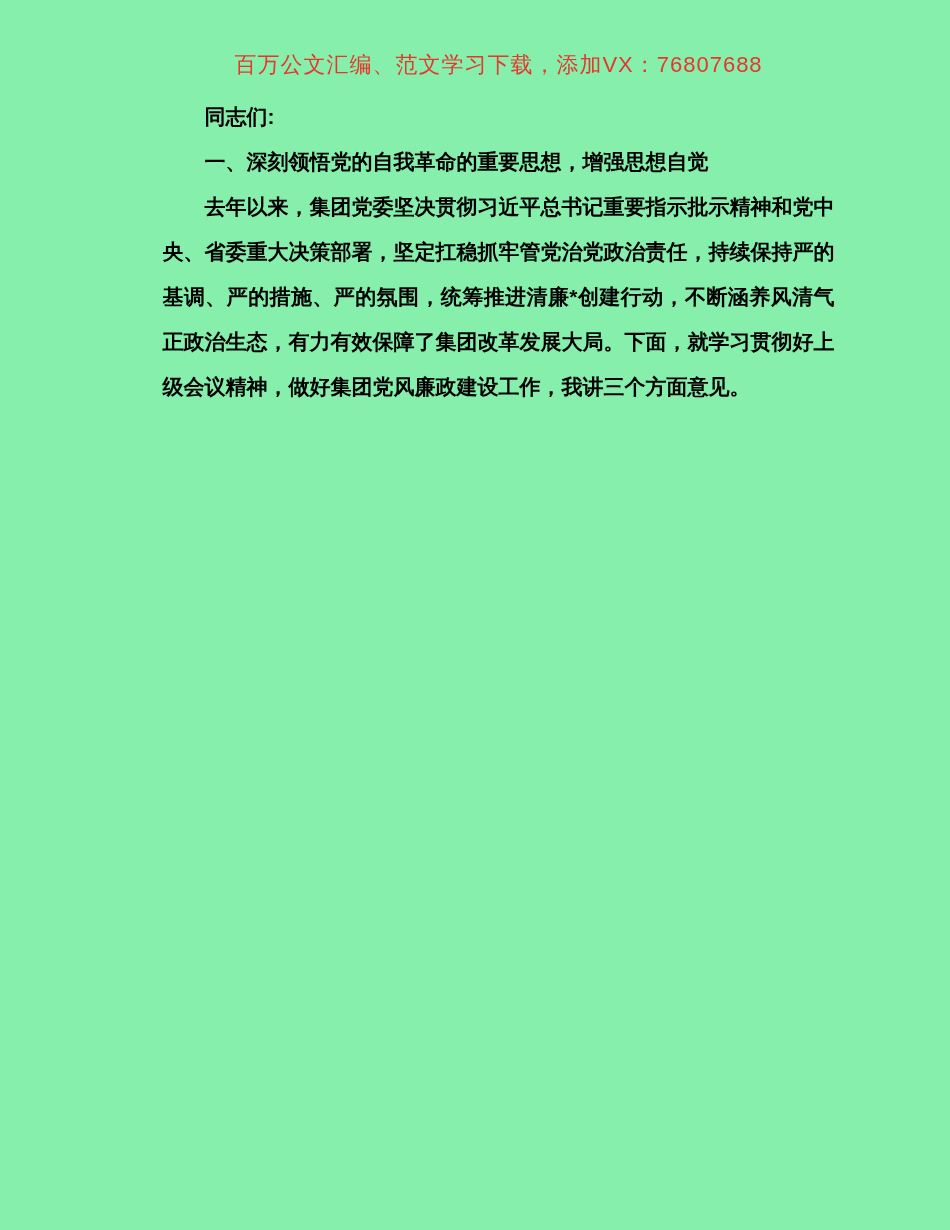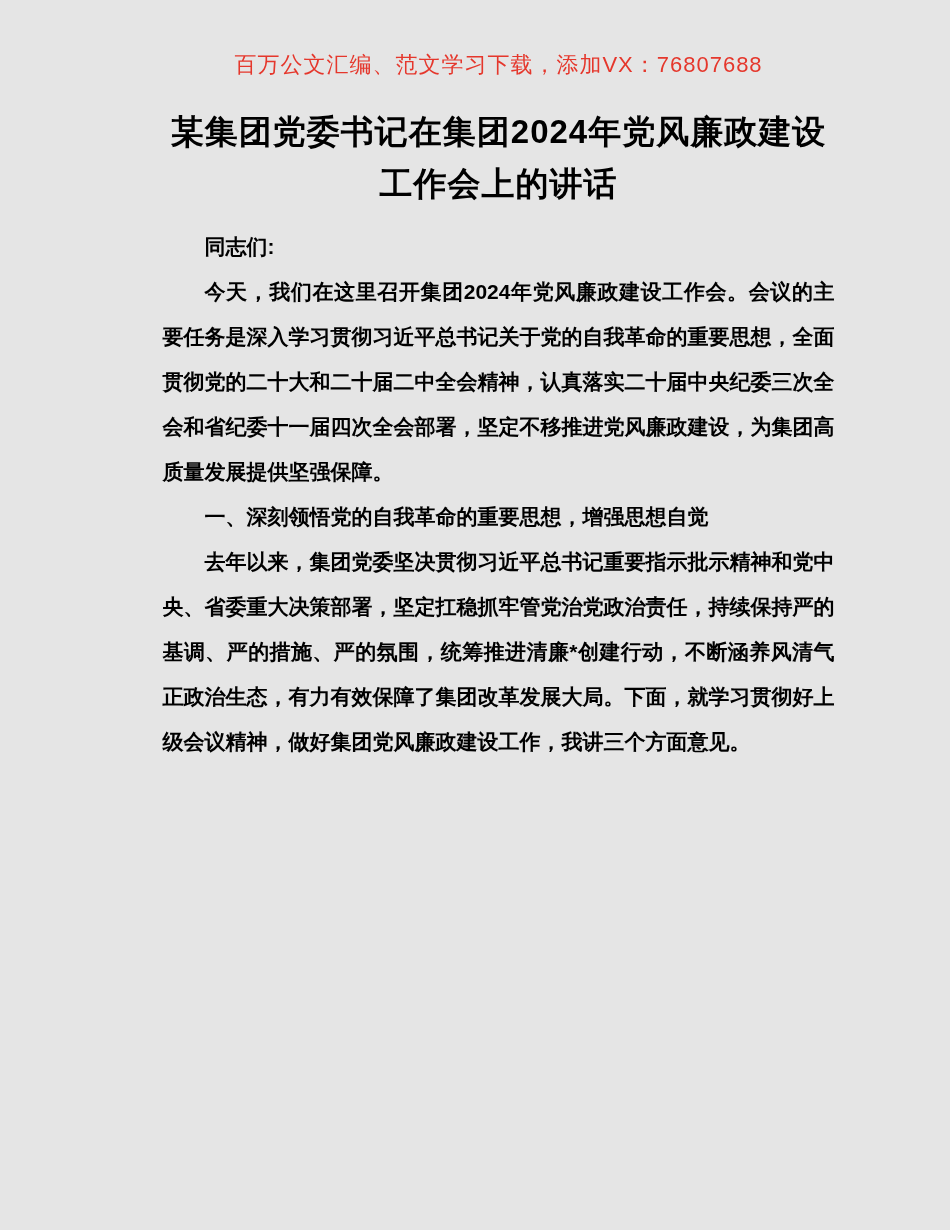--- a/index.html
+++ b/index.html
@@ -10,21 +10,21 @@
   body {
     width: 950px;
     height: 1230px;
     font-family: "Liberation Sans", "DejaVu Sans", sans-serif;
     color: #000000;
     overflow: hidden;
   }
   .page {
     width: 950px;
     height: 1230px;
-    background: #e5e5e5;
+    background: #86efac;
     box-sizing: border-box;
     padding-top: 50px;
     padding-left: 47px;
   }
   .promo {
     text-align: center;
     font-size: 22px;
     line-height: 30px;
     letter-spacing: 1px;
     font-weight: 400;
@@ -56,22 +56,20 @@
     word-break: break-all;
   }
 </style>
 </head>
 <body>
 
 <div class="page">
 
   <div class="promo" style="color: rgb(229, 55, 44);">百万公文汇编、范文学习下载，添加VX：76807688</div>
 
-  <h1 class="doc-title">某集团党委书记在集团2024年党风廉政建设工作会上的讲话</h1>
 
   <div class="content" style="color: rgb(0, 0, 0);">
       <p>同志们:</p>
-      <p>今天，我们在这里召开集团2024年党风廉政建设工作会。会议的主要任务是深入学习贯彻习近平总书记关于党的自我革命的重要思想，全面贯彻党的二十大和二十届二中全会精神，认真落实二十届中央纪委三次全会和省纪委十一届四次全会部署，坚定不移推进党风廉政建设，为集团高质量发展提供坚强保障。</p>
       <p>一、深刻领悟党的自我革命的重要思想，增强思想自觉</p>
       <p>去年以来，集团党委坚决贯彻习近平总书记重要指示批示精神和党中央、省委重大决策部署，坚定扛稳抓牢管党治党政治责任，持续保持严的基调、严的措施、严的氛围，统筹推进清廉*创建行动，不断涵养风清气正政治生态，有力有效保障了集团改革发展大局。下面，就学习贯彻好上级会议精神，做好集团党风廉政建设工作，我讲三个方面意见。</p>
     </div>
 
 </div>
 
 </body></html>

